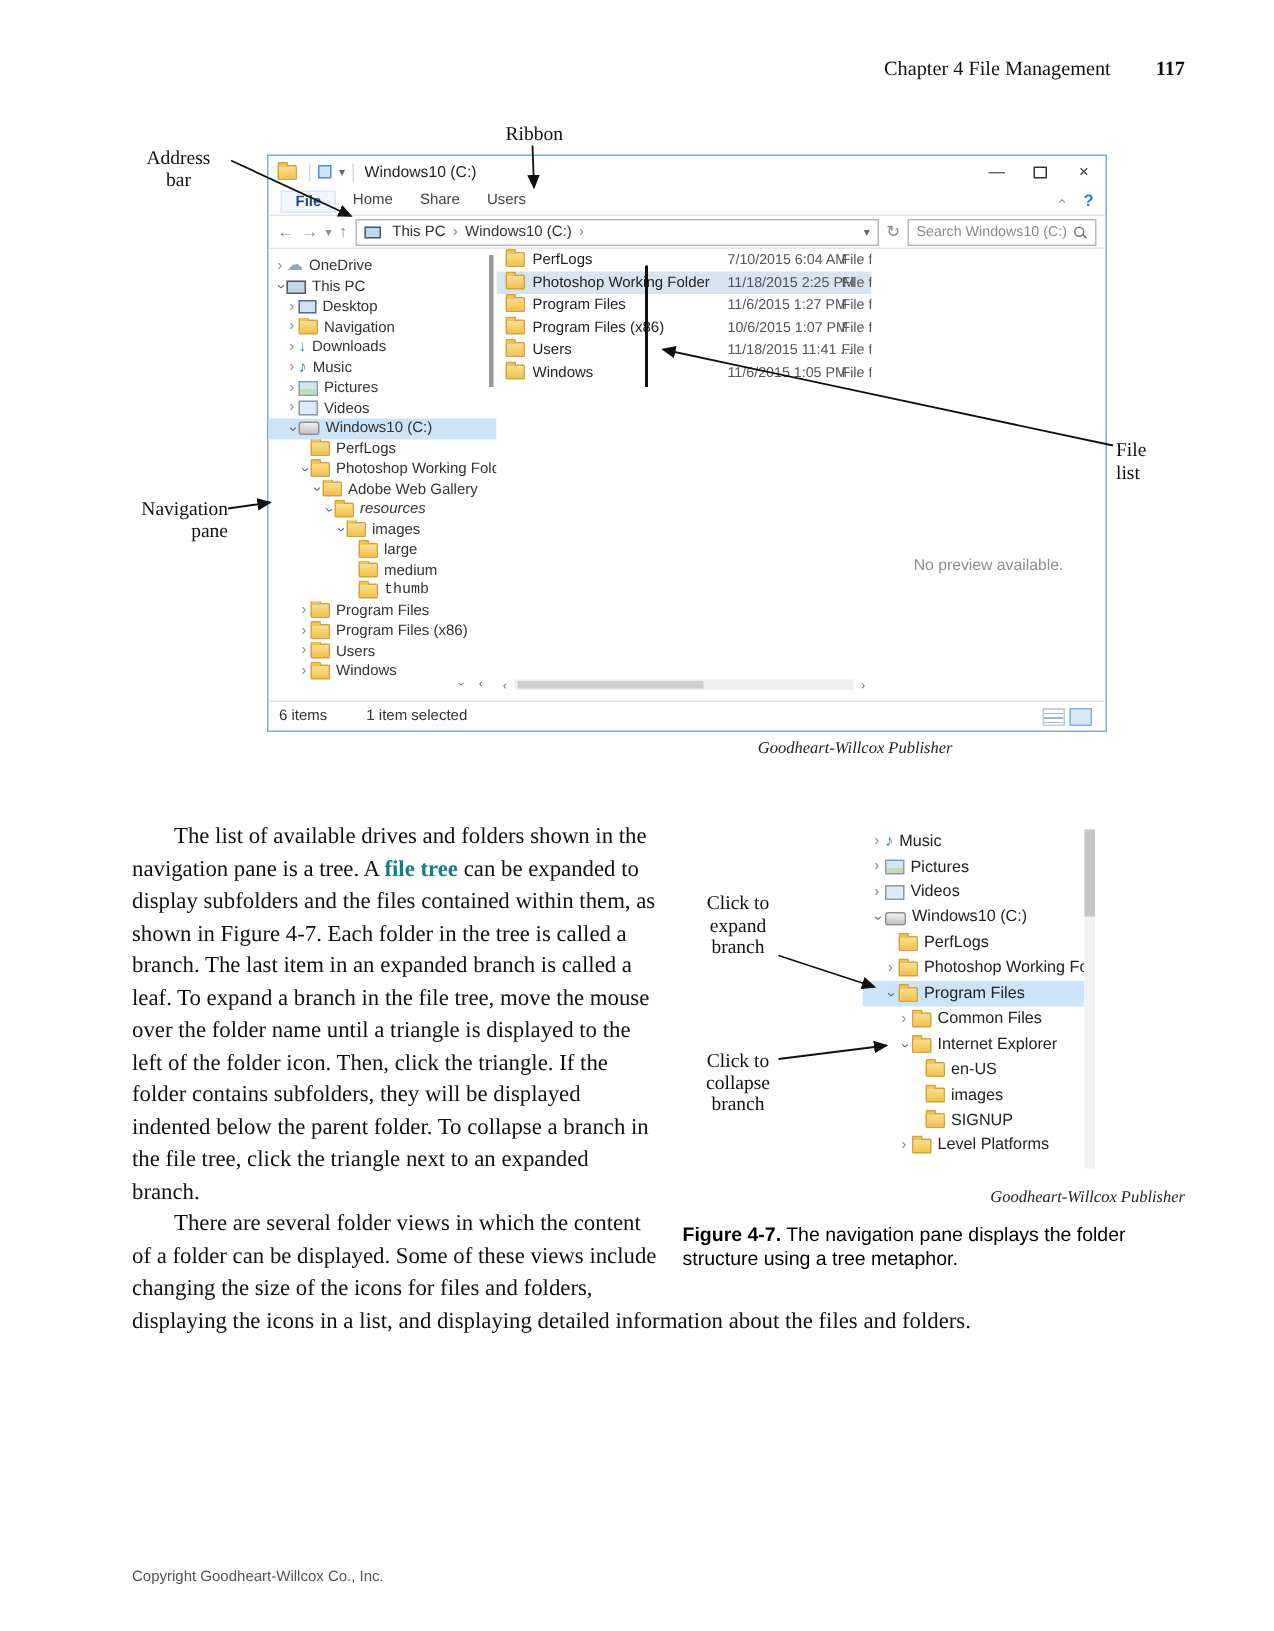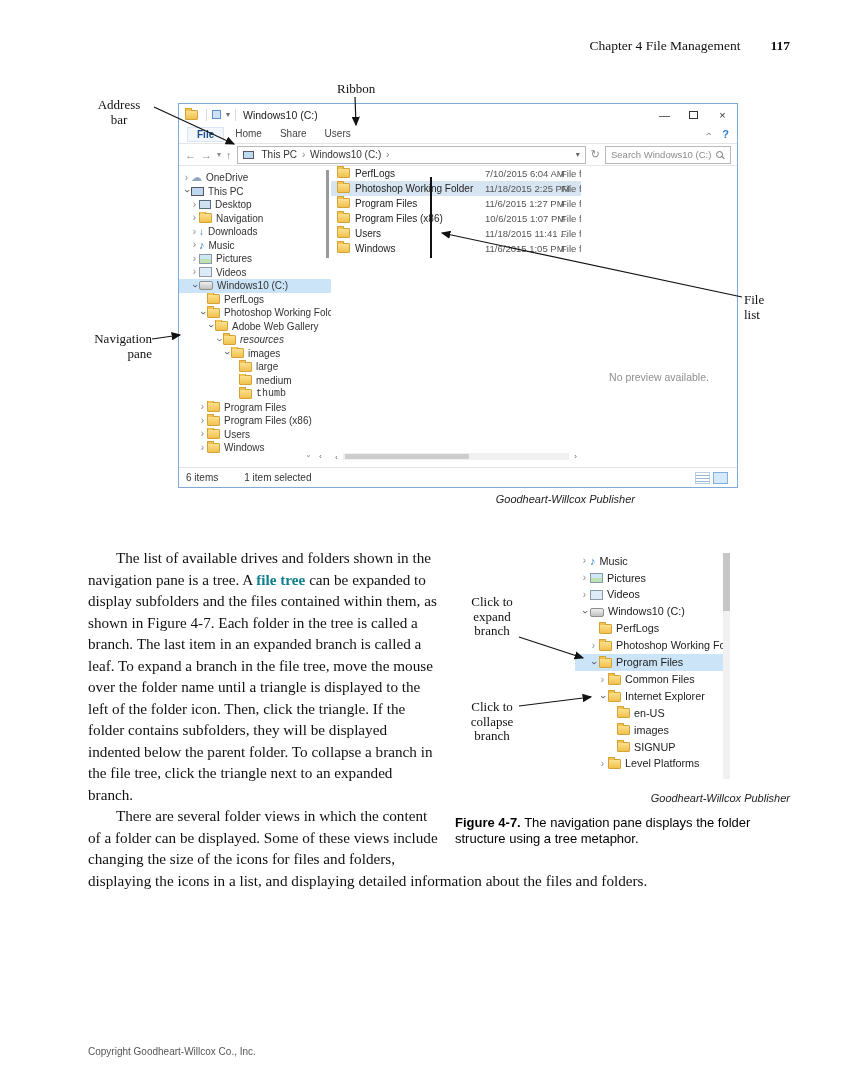--- a/index.html
+++ b/index.html
@@ -13,21 +13,21 @@
 .footer{position:absolute;left:88px;top:1046px;font-family:"Liberation Sans",sans-serif;font-size:10px;color:#555}
 
 
 .fig6{position:absolute;left:0;top:80px;width:694px;height:448px}
 .overlay{position:absolute;left:0;top:0;pointer-events:none}
 .callout{position:absolute;font-size:13px;line-height:15px;color:#111}
 .co-ribbon{left:337px;top:1px}
 .co-address{left:86px;top:17px;width:66px;text-align:center}
 .co-nav{left:78px;top:251px;width:74px;text-align:right}
 .co-filelist{left:744px;top:212px}
-.attr{font-family:Liberation Sans, sans-serif;font-style:italic;font-size:11px;color:#222}
+.attr{font-family:Liberation Serif, serif;font-style:italic;font-size:11px;color:#222}
 .attr6{position:absolute;right:59px;top:413px}
 .cap{font-family:"Liberation Sans",sans-serif;font-size:13px;line-height:16.5px;color:#000}
 .cap6{position:absolute;left:88px;top:506px;width:712px}
 
 
 .win{position:absolute;left:178px;top:23px;width:560px;height:385px;border:1px solid #7fa9d6;background:#fff;
   font-family:"Liberation Sans","DejaVu Sans",sans-serif;font-size:10px;color:#333}
 .tbar{position:absolute;left:0;top:0;right:0;height:21px;display:flex;align-items:center;padding-left:6px;gap:5px}
 .tsep{width:1px;height:12px;background:#d8d8d8;display:inline-block}
 .qa-ic{width:9px;height:9px;border:1px solid #5a8fd0;background:#cfe3f7;display:inline-block}

